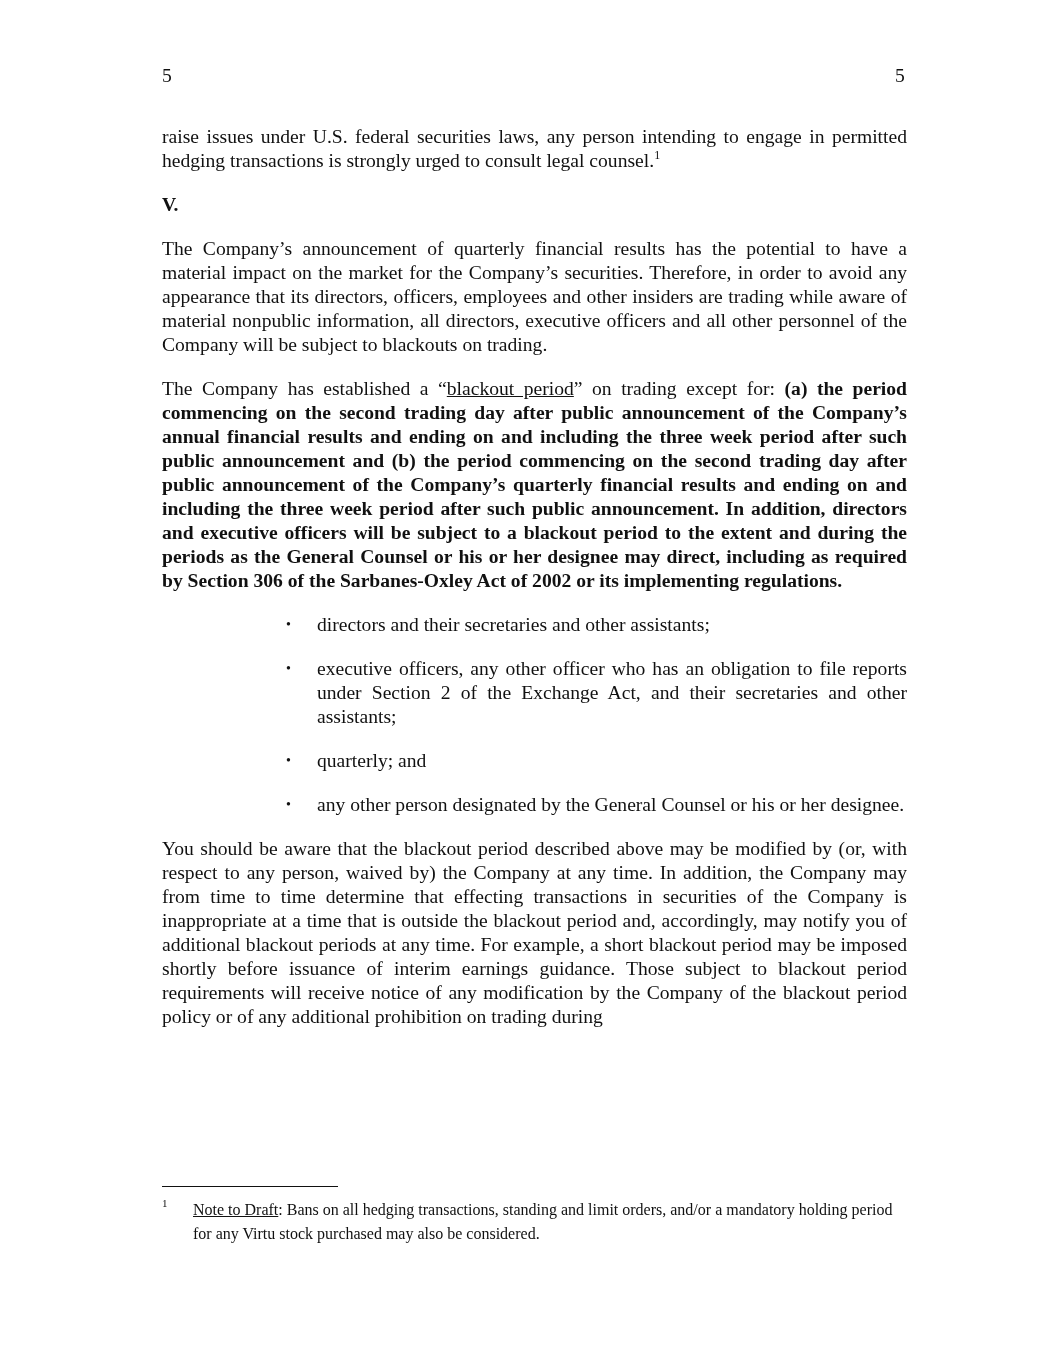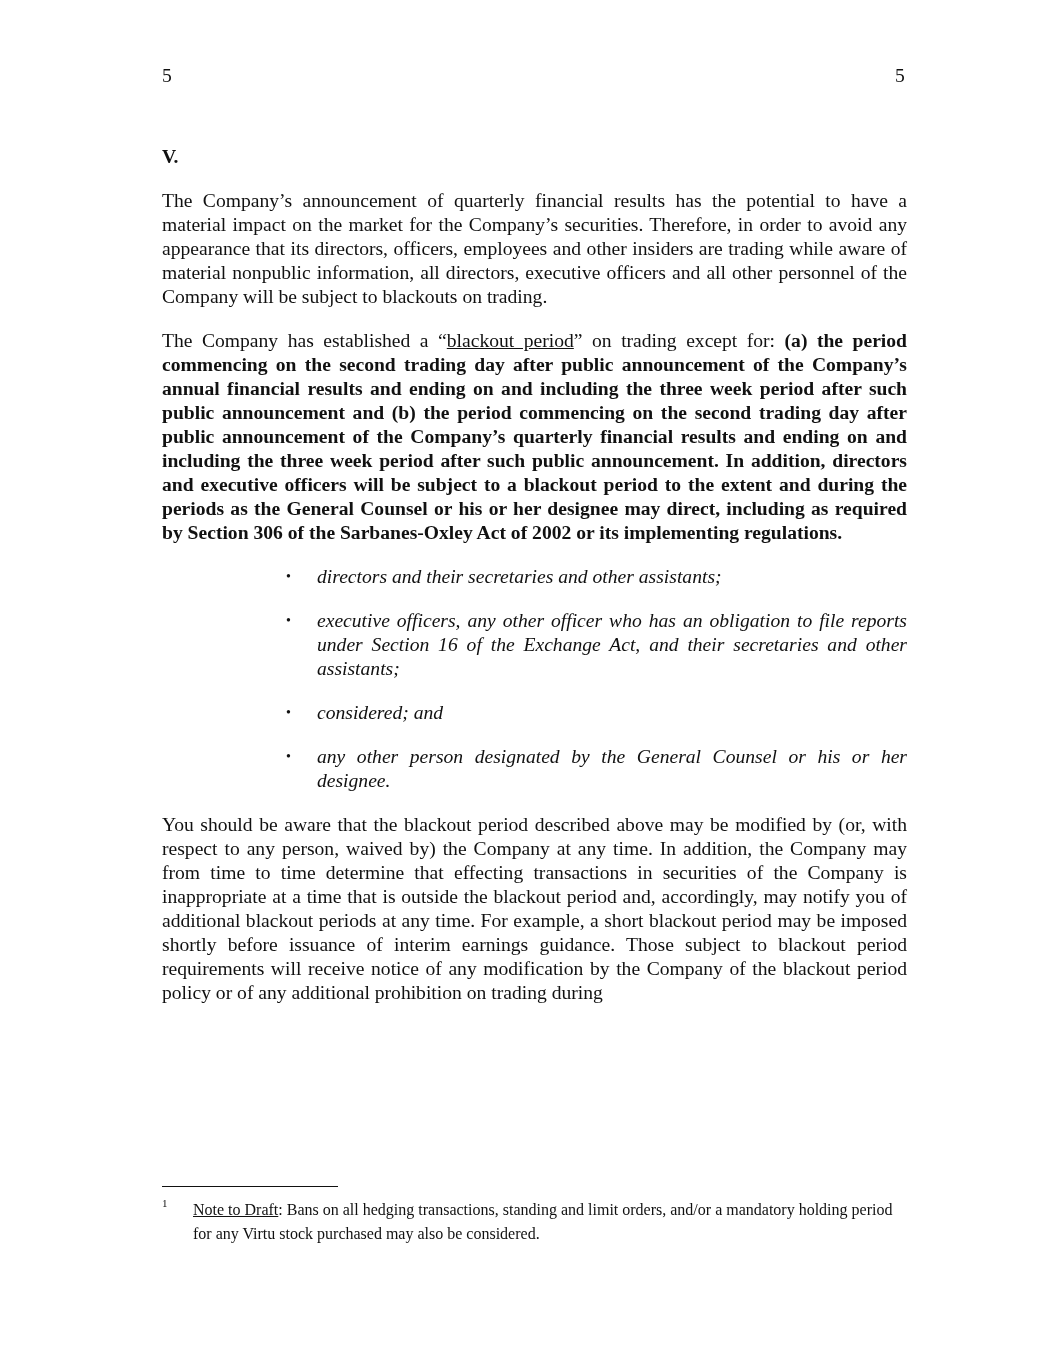--- a/index.html
+++ b/index.html
@@ -62,21 +62,20 @@
       margin-bottom: 20px;
     }
     ul.bullets li .dot {
       flex: 0 0 31px;
       width: 31px;
       font-size: 14px;
     }
     ul.bullets li .txt {
       flex: 1;
       text-align: justify;
-      font-style: italic;
     }
 
     .footnote-rule {
       position: absolute;
       left: 162px;
       top: 1186px;
       width: 176px;
       height: 0;
       border-top: 1px solid #111;
     }
@@ -99,42 +98,43 @@
     .footnote .fn-text { flex: 1; }
   </style>
 </head>
 <body>
 
 <div class="page-num left">5</div>
 <div class="page-num right">5</div>
 
 <div class="content">
 
+  <p><span>raise issues under U.S. federal securities laws, any person intending to engage in permitted hedging transactions is strongly urged to consult legal counsel.</span><span class="sup">1</span></p>
 
   <div class="heading">
     <span class="num">V.</span>
   </div>
 
   <p class="p-gap">The Company’s announcement of quarterly financial results has the potential to have a material impact on the market for the Company’s securities.  Therefore, in order to avoid any appearance that its directors, officers, employees and other insiders are trading while aware of material nonpublic information, all directors, executive officers and all other personnel of the Company will be subject to blackouts on trading.</p>
 
   <p class="p-gap"><span>The Company has established a “</span><span class="u">blackout period</span><span>” on trading except for: </span><span class="b">(a) the period commencing on the second trading day after public announcement of the Company’s annual financial results and ending on and including the three week period after such public announcement and (b) the period commencing on the second trading day after public announcement of the Company’s quarterly financial results and ending on and including the three week period after such public announcement.  In addition, directors and executive officers will be subject to a blackout period to the extent and during the periods as the General Counsel or his or her designee may direct, including as required by Section 306 of the Sarbanes-Oxley Act of 2002 or its implementing regulations.</span></p>
 
 
   <ul class="bullets">
     <li>
       <span class="dot">•</span>
       <span class="txt">directors and their secretaries and other assistants;</span>
     </li>
     <li>
       <span class="dot">•</span>
-      <span class="txt">executive officers, any other officer who has an obligation to file reports under Section 16 of the Exchange Act,  and their secretaries and other assistants;</span>
+      <span class="txt">executive officers, any other officer who has an obligation to file reports under Section 2 of the Exchange Act,  and their secretaries and other assistants;</span>
     </li>
     <li>
       <span class="dot">•</span>
-      <span class="txt">considered; and</span>
+      <span class="txt">quarterly; and</span>
     </li>
     <li>
       <span class="dot">•</span>
       <span class="txt">any other person designated by the General Counsel or his or her designee.</span>
     </li>
   </ul>
 
   <p>You should be aware that the blackout period described above may be modified by (or, with respect to any person, waived by) the Company at any time.  In addition, the Company may from time to time determine that effecting transactions in securities of the Company is inappropriate at a time that is outside the blackout period and, accordingly, may notify you of additional blackout periods at any time.  For example, a short blackout period may be imposed shortly before issuance of interim earnings guidance.  Those subject to blackout period requirements will receive notice of any modification by the Company of the blackout period policy or of any additional prohibition on trading during</p>
 </div>
 

